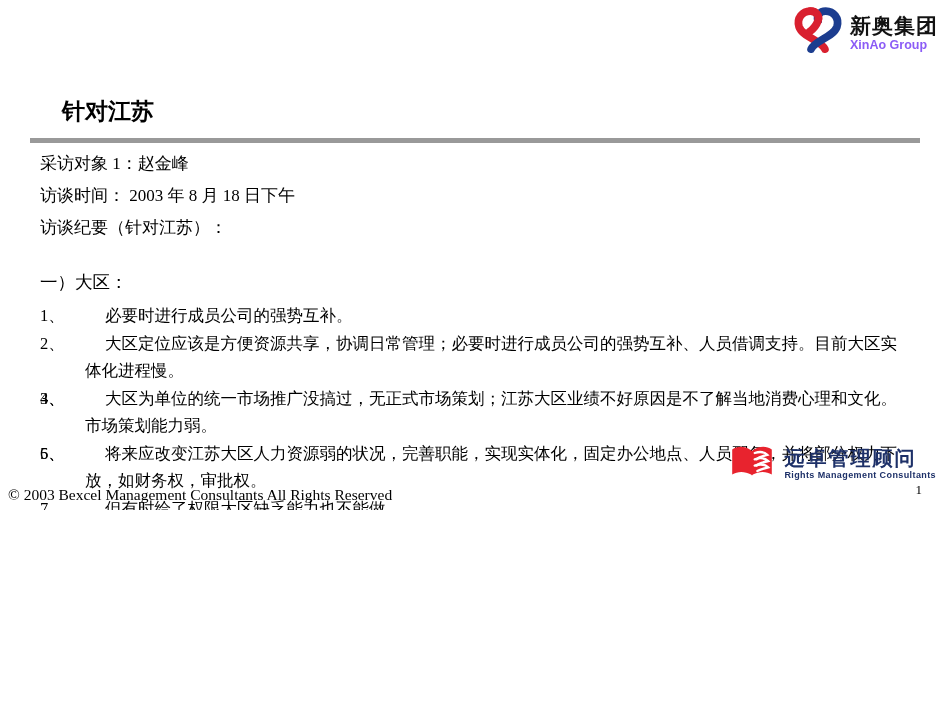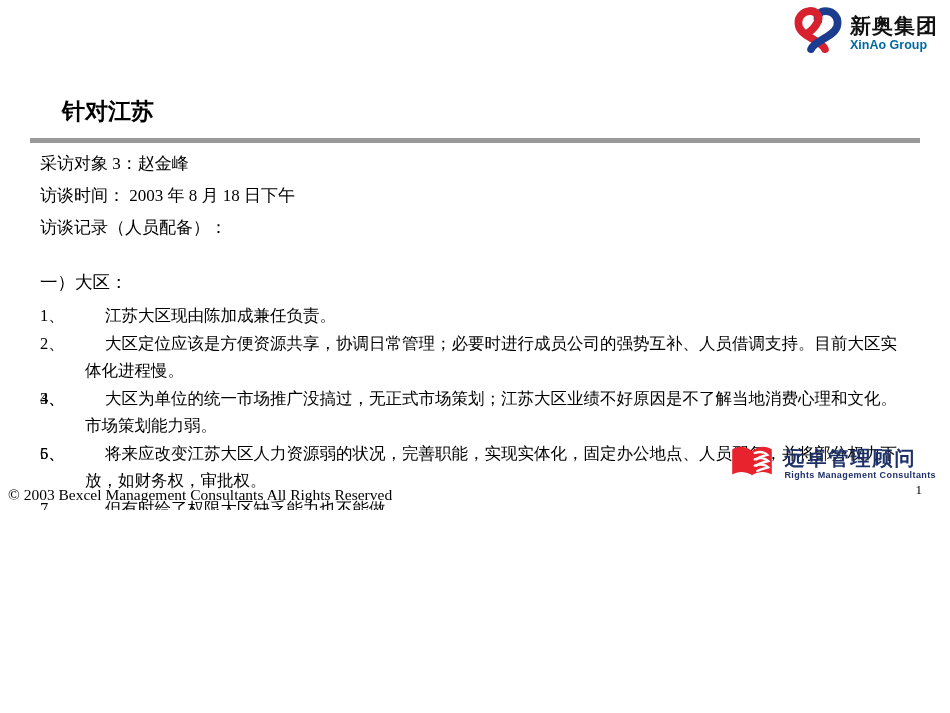--- a/index.html
+++ b/index.html
@@ -28,21 +28,21 @@
     font-family: "Liberation Sans", "DejaVu Sans", sans-serif;
     font-weight: bold;
     font-size: 21px;
     color: #121212;
     letter-spacing: 1px;
   }
   .xinao-en {
     font-family: "Liberation Sans", "DejaVu Sans", sans-serif;
     font-weight: bold;
     font-size: 12.5px;
-    color: #0369a1;
+    color: #8b5cf6;
     margin-top: 3px;
   }
 
   
   .page-title {
     position: absolute;
     left: 62px;
     top: 96px;
     font-family: "Liberation Sans", "DejaVu Sans", sans-serif;
     font-weight: bold;
@@ -150,29 +150,29 @@
     <div class="xinao-text">
       <span class="xinao-cn">新奥集团</span>
       <span class="xinao-en">XinAo Group</span>
     </div>
   </div>
 
   <div class="page-title">针对江苏</div>
   <div class="title-rule"></div>
 
   <div class="body-block">
-    <div class="meta-line">采访对象 3：赵金峰</div>
+    <div class="meta-line">采访对象 1：赵金峰</div>
     <div class="meta-line">访谈时间： 2003 年 8 月 18 日下午</div>
-    <div class="meta-line">访谈记录（人员配备）：</div>
+    <div class="meta-line">访谈纪要（针对江苏）：</div>
 
     <div class="section-heading">一）大区：</div>
 
     <div class="item">
       <span class="num">1、</span>
-      <span>江苏大区现由陈加成兼任负责。</span>
+      <span>必要时进行成员公司的强势互补。</span>
     </div>
     <div class="item">
       <span class="num">2、</span>
       <span>大区定位应该是方便资源共享，协调日常管理；必要时进行成员公司的强势互补、人员借调支持。目前大区实体化进程慢。</span>
     </div>
     <div class="item">
       <span class="num">3、</span>
     </div>
     <div class="item">
       <span class="num">4、</span>

